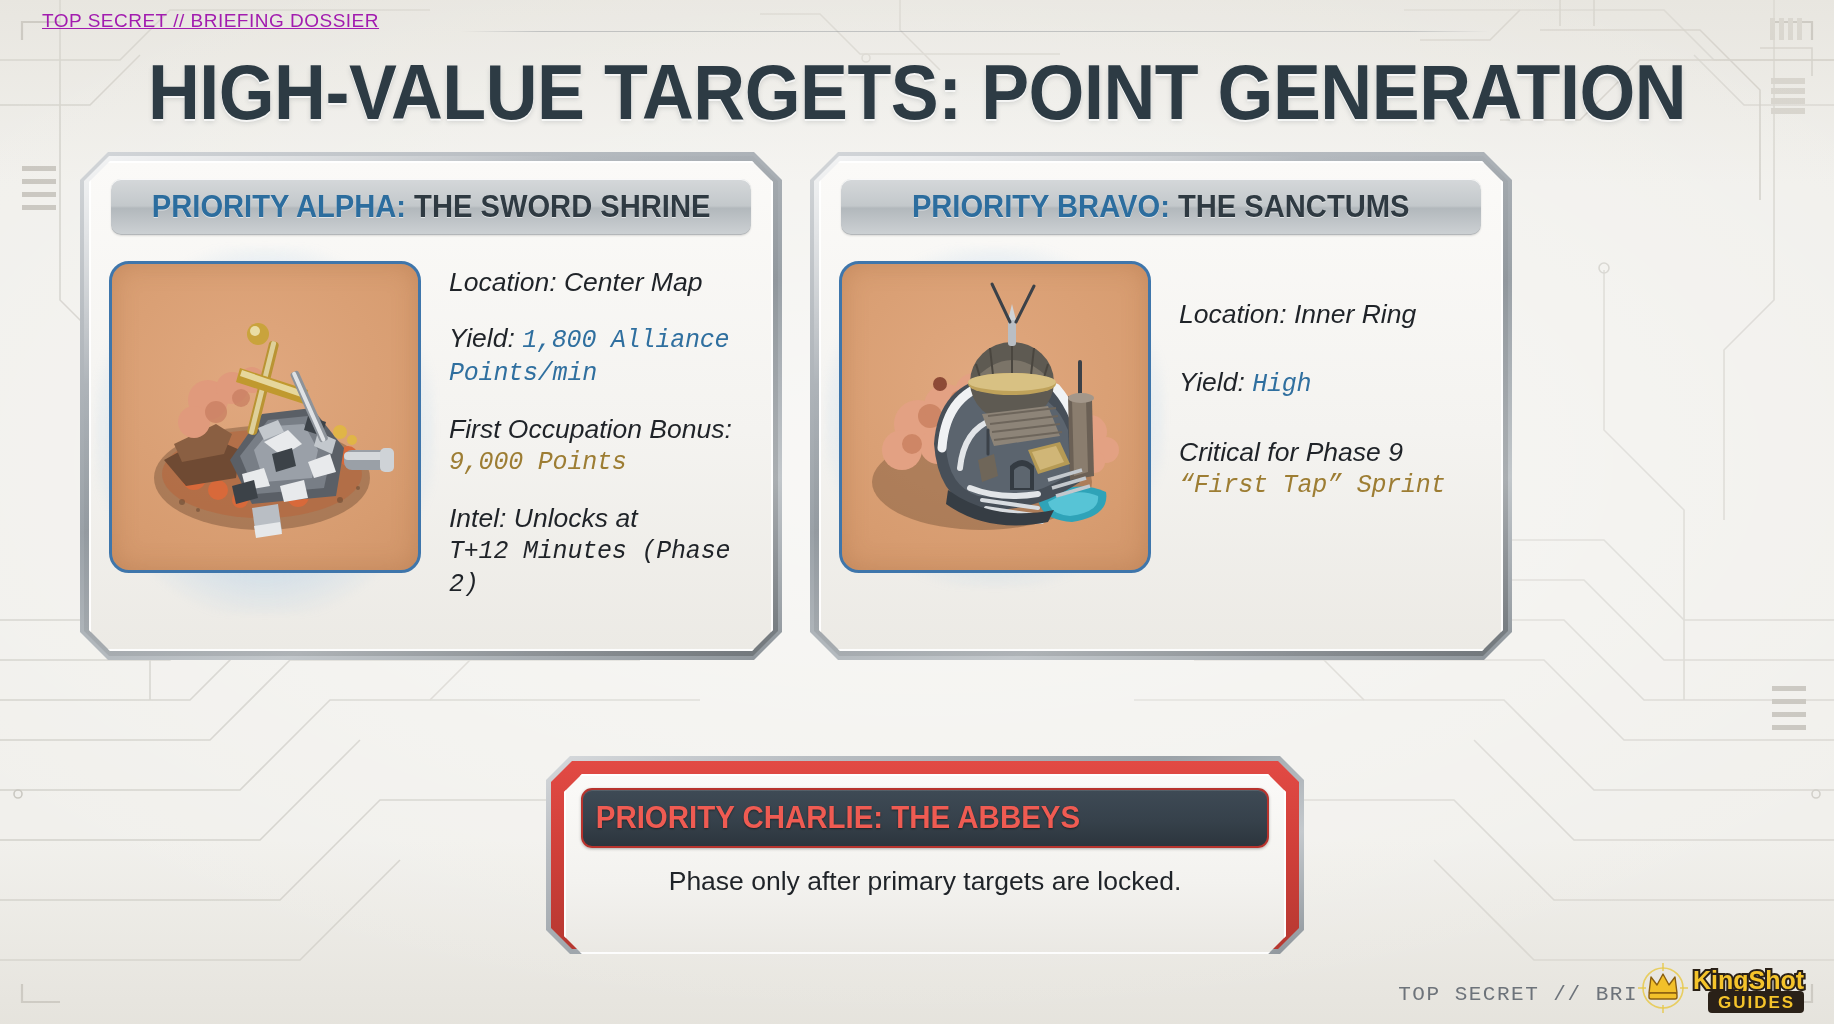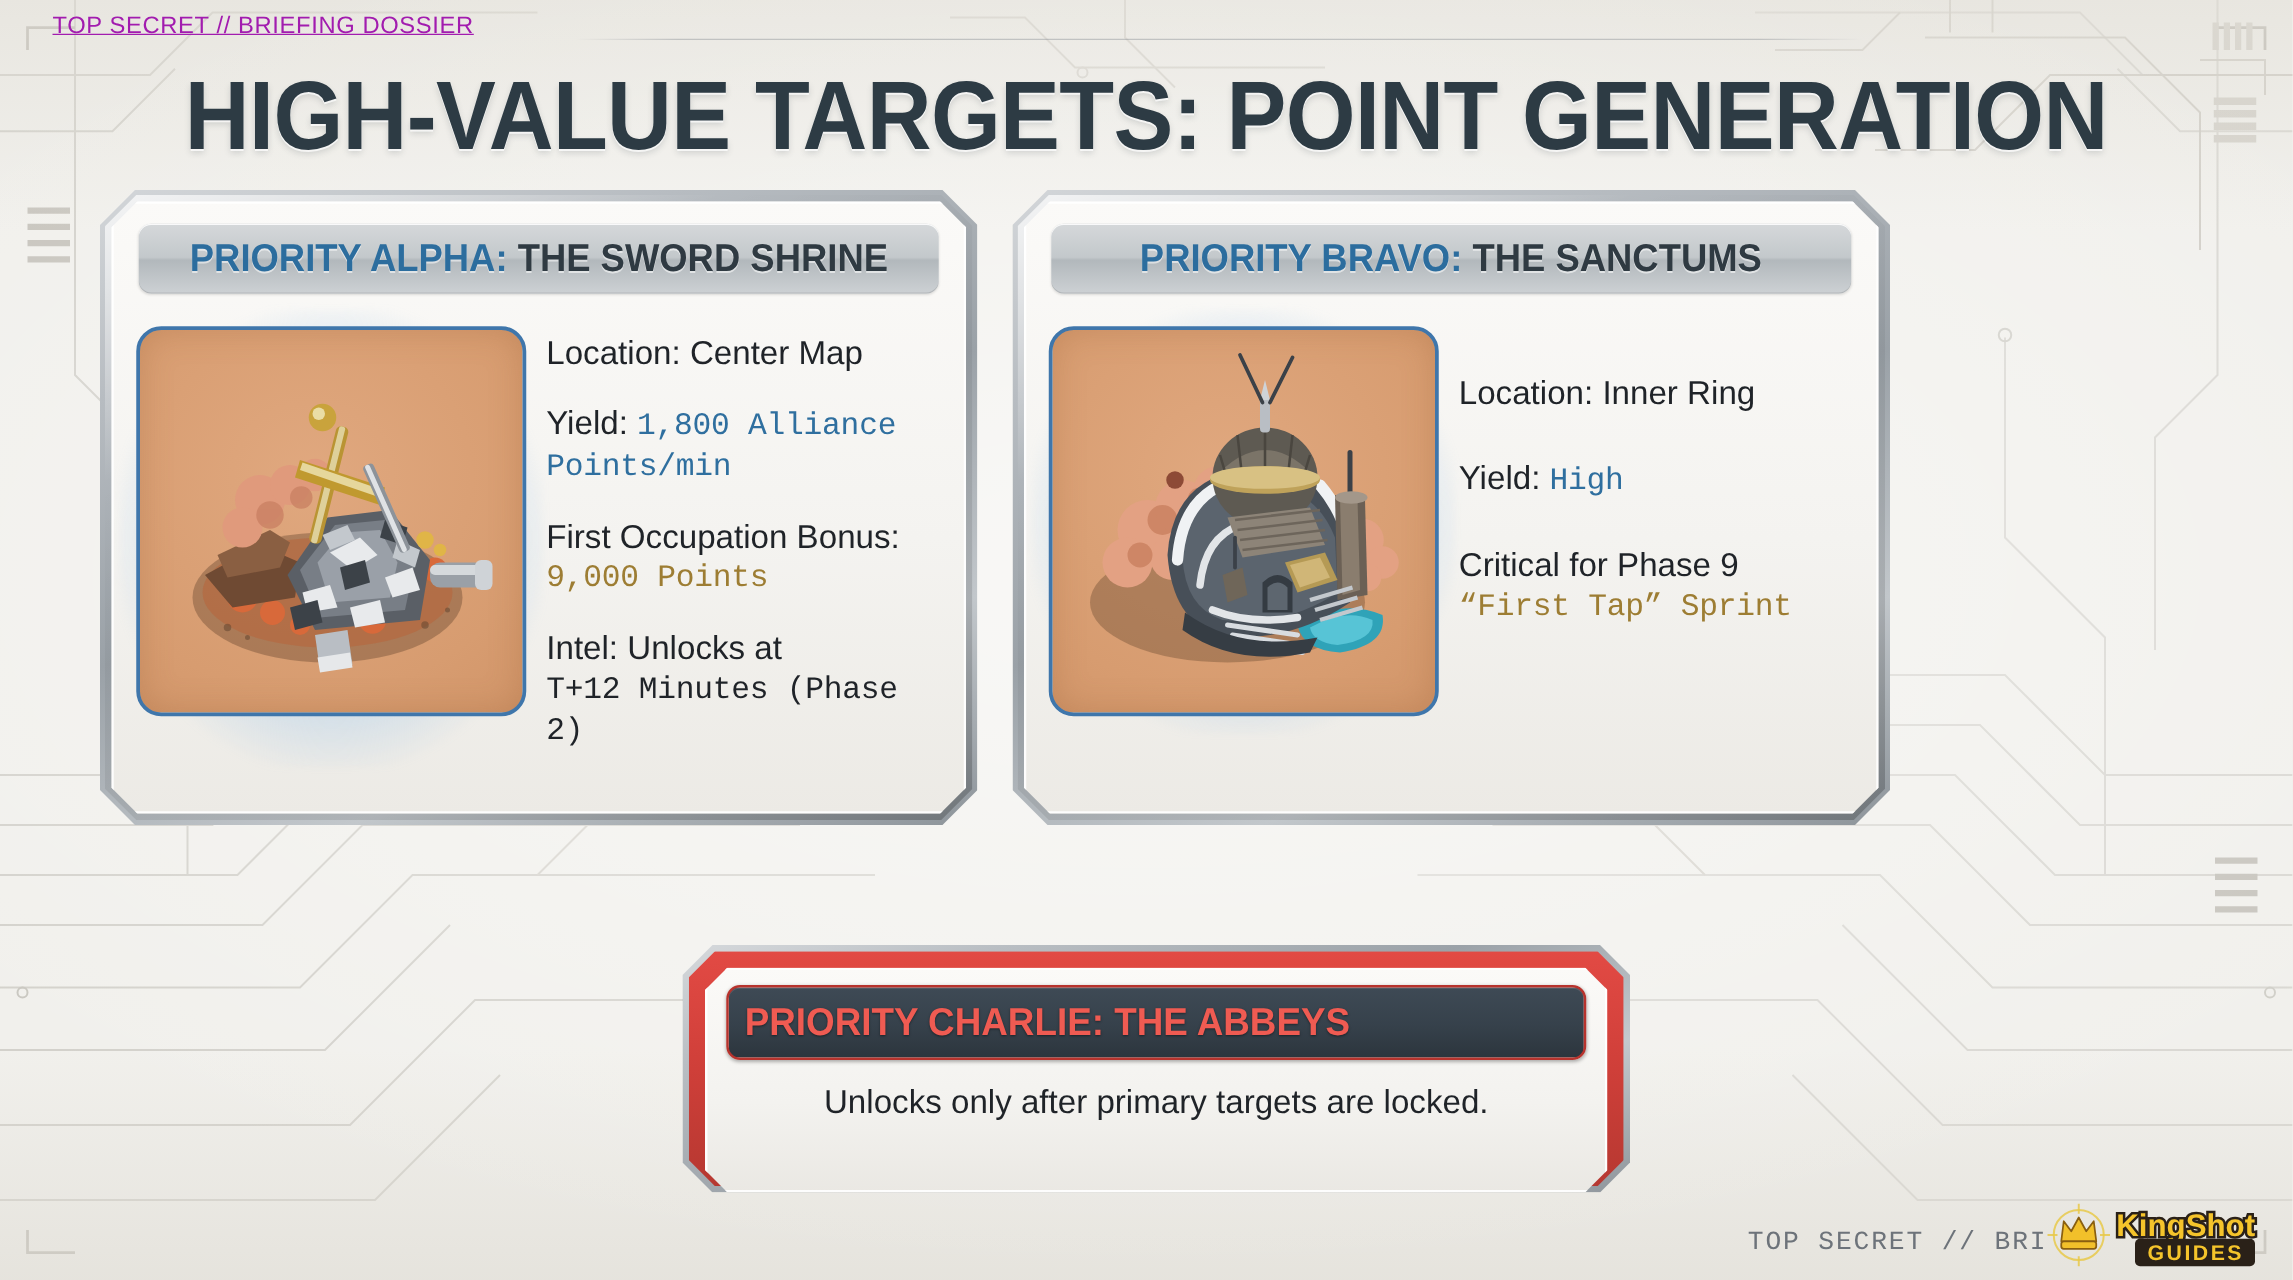--- a/index.html
+++ b/index.html
@@ -73,21 +73,21 @@
   .card-header-text{
     font-family:"Liberation Sans Narrow","Liberation Sans",sans-serif;
     font-weight:bold;font-size:31px;letter-spacing:0px;white-space:nowrap;
     transform:scaleX(.94);
     text-shadow:0 1px 0 rgba(255,255,255,.55);
   }
   .hdr-accent{color:#2c6d9e;}
   .hdr-main{color:#2f3a42;}
 
   
-  .card-body{display:flex;gap:16px;margin-top:26px;}
+  .card-body{display:flex;gap:28px;margin-top:26px;font-style:italic;}
   .thumb-wrap{position:relative;flex:0 0 auto;}
   .thumb-glow{
     position:absolute;inset:-14px;border-radius:30px;
     background:radial-gradient(ellipse at center,rgba(118,176,226,.62) 0%,rgba(140,188,232,.30) 52%,rgba(255,255,255,0) 74%);
     filter:blur(3px);
   }
   .thumb{
     position:relative;width:306px;height:306px;border-radius:20px;
     border:3px solid #3f76ab;
     background:radial-gradient(ellipse 120% 110% at 45% 38%,#e0a87f 0%,#d79c70 52%,#c98c60 100%);
@@ -502,21 +502,21 @@
     </div>
   </div>
 </div>
 
 <div class="charlie" style="left:546px;top:756px;width:740px;height:180px;">
   <div class="charlie-red"></div>
   <div class="charlie-inner">
     <div class="charlie-header">
       <span class="charlie-header-text">PRIORITY CHARLIE: THE ABBEYS</span>
     </div>
-    <div class="charlie-note">Unlocks only after primary targets are locked.</div>
+    <div class="charlie-note">Phase only after primary targets are locked.</div>
   </div>
 </div>
 
 <div class="footer-text">TOP SECRET // BRI</div>
 
 <div class="ks-logo">
   <svg viewBox="0 0 188 58" xmlns="http://www.w3.org/2000/svg">
 
     <circle cx="27" cy="29" r="20" fill="none" stroke="#e8c94a" stroke-width="1.6" opacity="0.85"></circle>
     <g stroke="#e8c94a" stroke-width="1.6" opacity="0.85">

